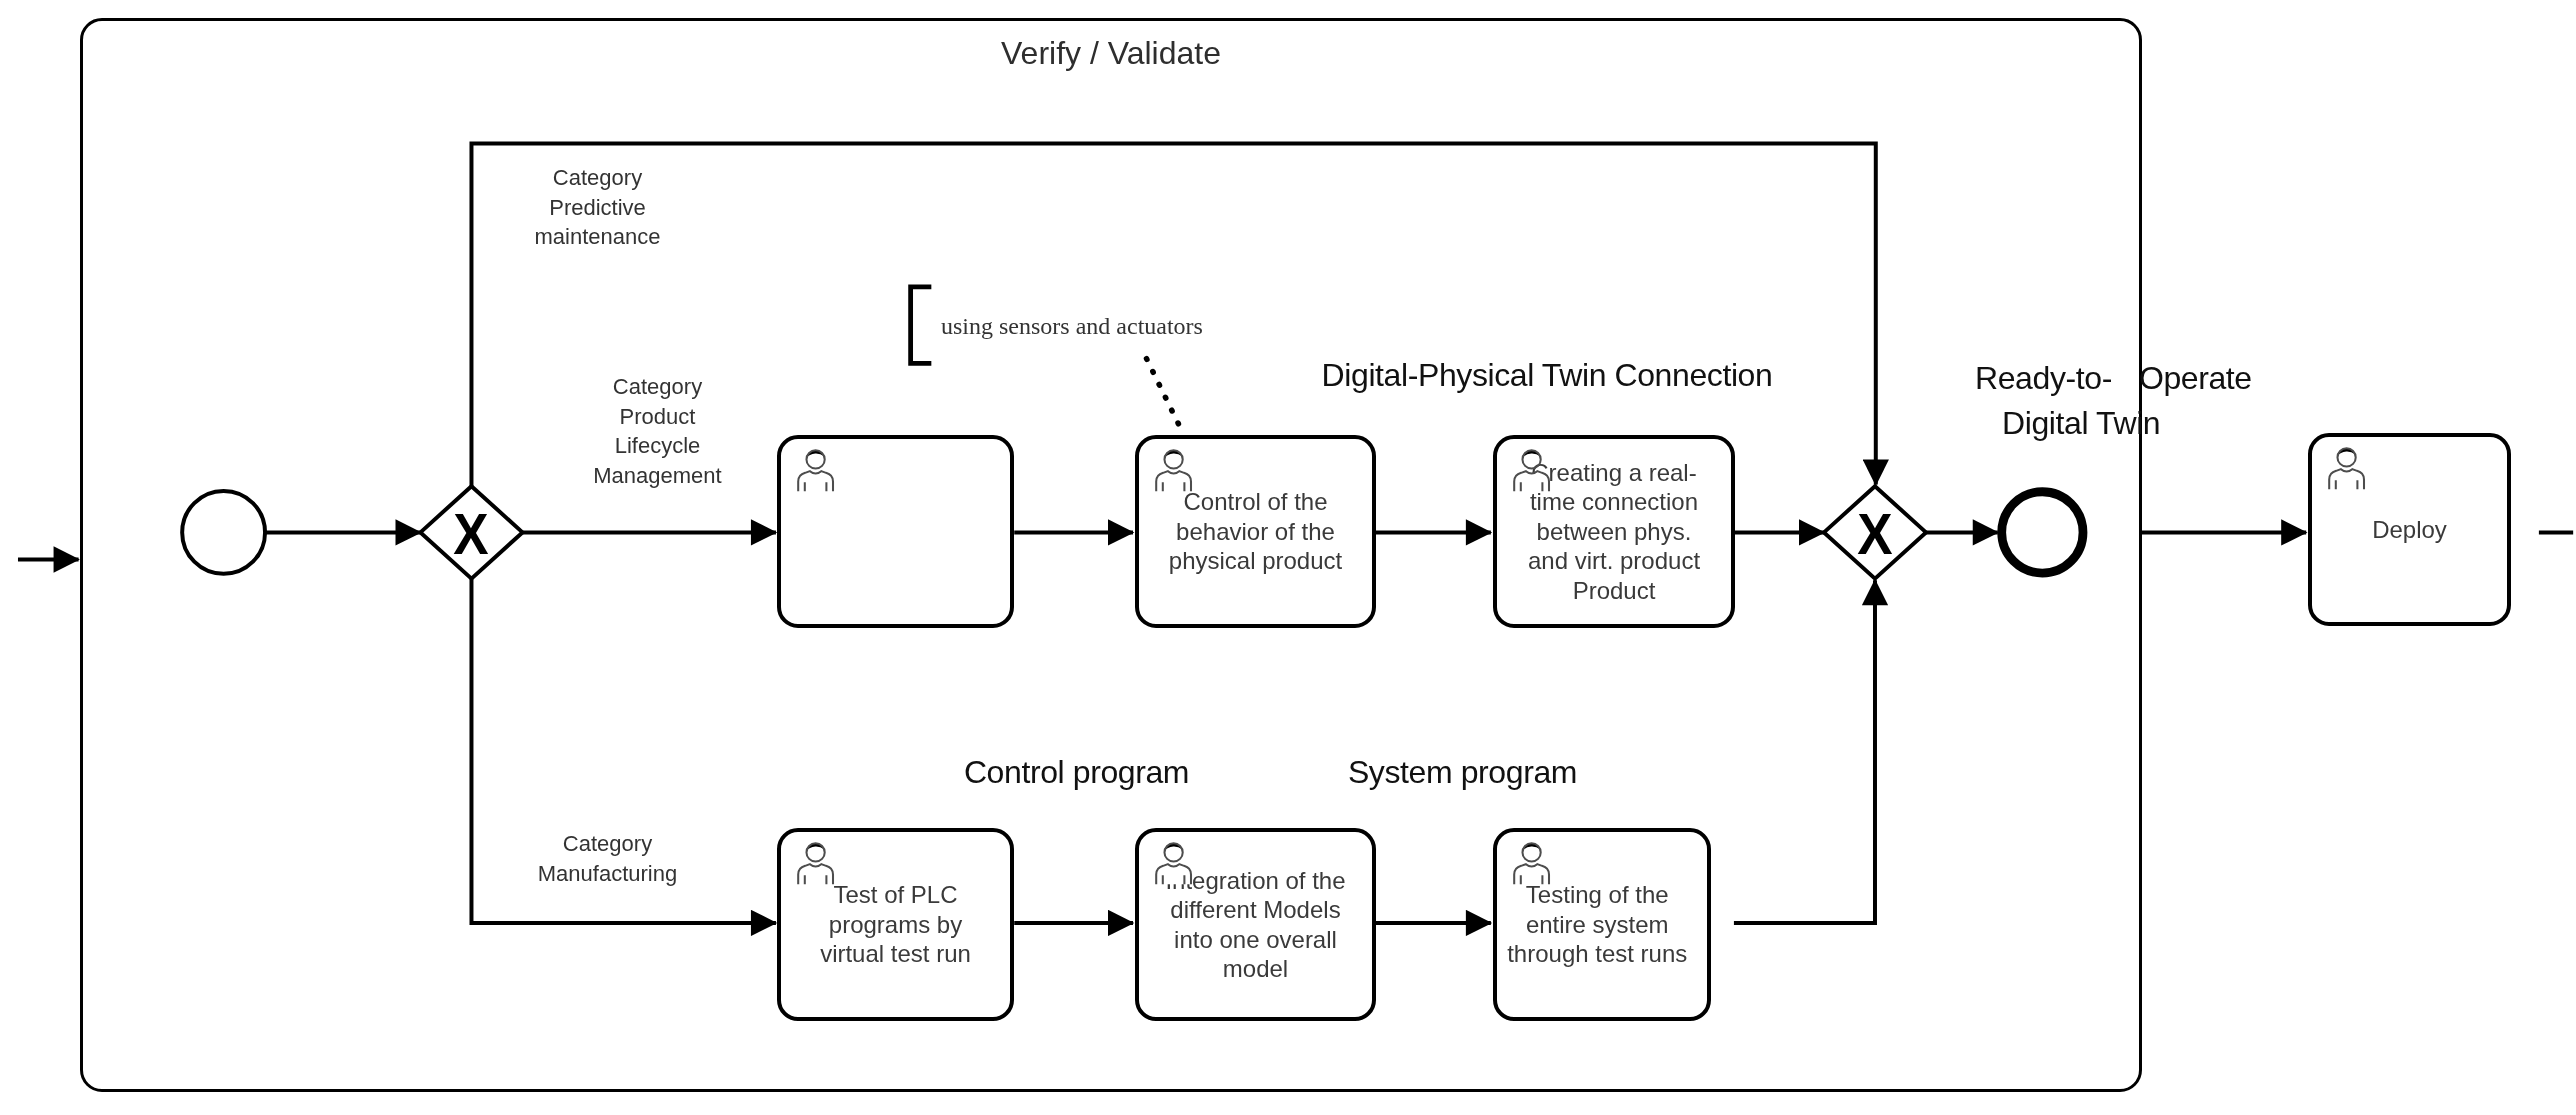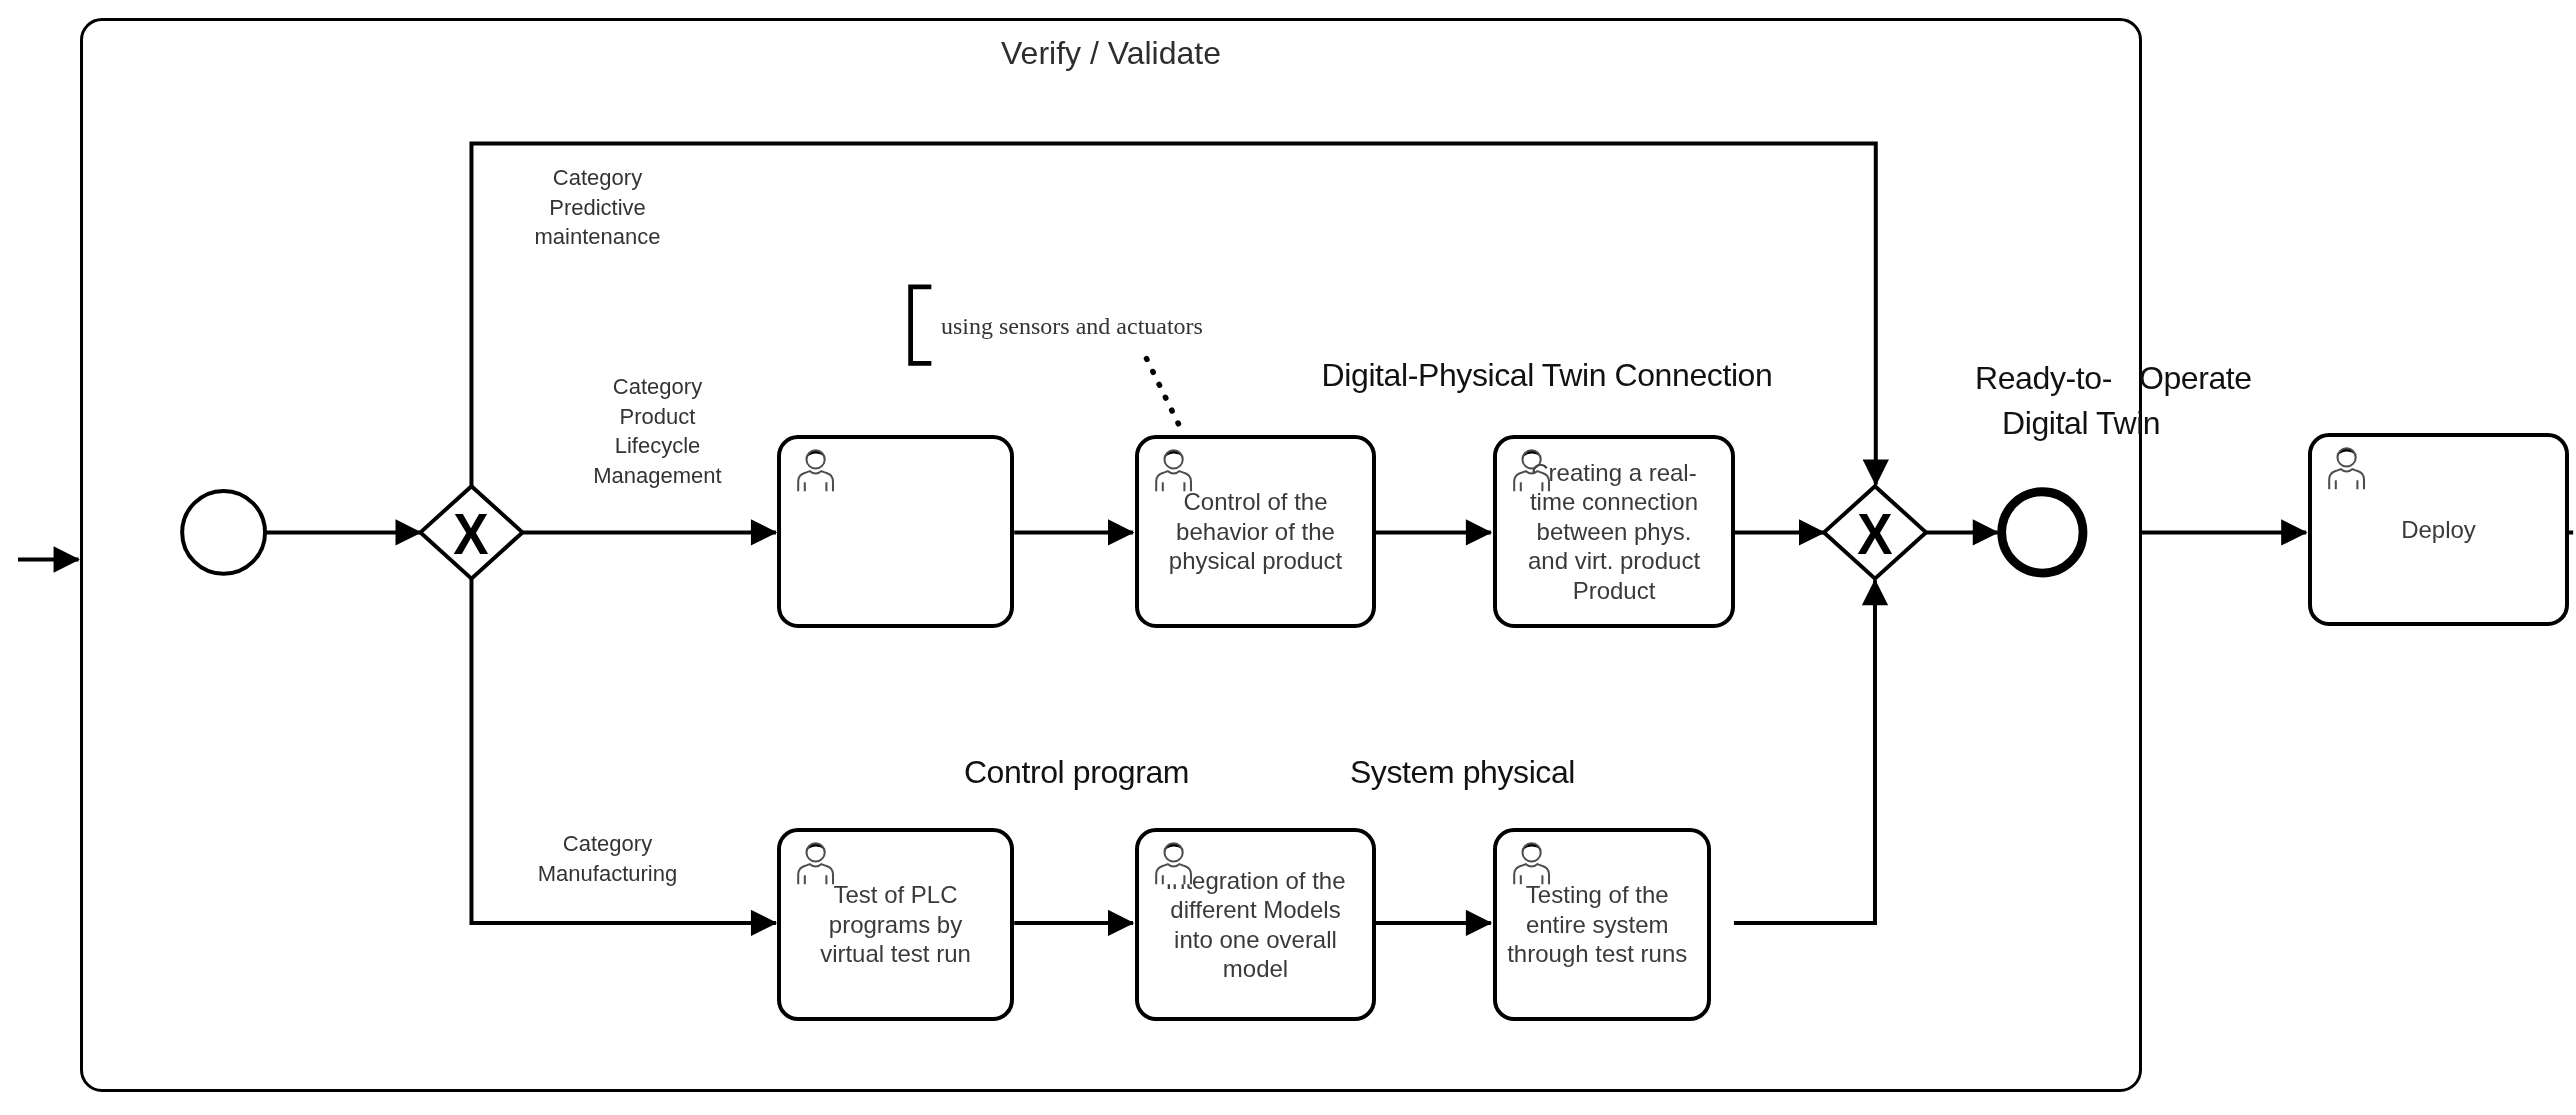--- a/index.html
+++ b/index.html
@@ -169,31 +169,31 @@
 <div class="abs task" style="left:1493px;top:828px;width:218px;height:193px;padding-left:8px;">
   <svg class="icon" viewBox="0 0 40 40">
     <path d="M12.6,11 Q13.4,4.5 20.5,4.5 Q26,4.5 27.9,9.6 Q24.4,6.8 20.3,7 Q15.3,7.3 12.6,11 Z" fill="#000"></path>
     <circle cx="20.5" cy="12" r="7.6" fill="none" stroke="#4d4d4d" stroke-width="1.7"></circle>
     <path d="M6,38.5 L6,30.5 Q6,24.8 11.8,23.2 L15.8,21.8 Q20.5,25.8 25.2,21.8 L29.2,23.2 Q35,24.8 35,30.5 L35,38.5" fill="#fff" stroke="#4d4d4d" stroke-width="1.7"></path>
     <path d="M11.5,31 L11.5,38.5 M29.5,31 L29.5,38.5" stroke="#4d4d4d" stroke-width="1.7"></path>
   </svg>
   <span>Testing of the entire system through test runs</span>
 </div>
 
-<div class="abs task" style="left:2308px;top:433px;width:261px;height:193px;">
+<div class="abs task" style="left:2308px;top:433px;width:203px;height:193px;">
   <svg class="icon" viewBox="0 0 40 40">
     <path d="M12.6,11 Q13.4,4.5 20.5,4.5 Q26,4.5 27.9,9.6 Q24.4,6.8 20.3,7 Q15.3,7.3 12.6,11 Z" fill="#000"></path>
     <circle cx="20.5" cy="12" r="7.6" fill="none" stroke="#4d4d4d" stroke-width="1.7"></circle>
     <path d="M6,38.5 L6,30.5 Q6,24.8 11.8,23.2 L15.8,21.8 Q20.5,25.8 25.2,21.8 L29.2,23.2 Q35,24.8 35,30.5 L35,38.5" fill="#fff" stroke="#4d4d4d" stroke-width="1.7"></path>
     <path d="M11.5,31 L11.5,38.5 M29.5,31 L29.5,38.5" stroke="#4d4d4d" stroke-width="1.7"></path>
   </svg>
   <span>Deploy</span>
 </div>
 
 <div class="abs overlay-label overlay-center" style="left:1268px;top:357px;width:558px;">Digital-Physical Twin Connection</div>
 <div class="abs overlay-label overlay-center" style="left:917px;top:754px;width:319px;">Control program</div>
-<div class="abs overlay-label overlay-center" style="left:1303px;top:754px;width:319px;">System physical</div>
+<div class="abs overlay-label overlay-center" style="left:1303px;top:754px;width:319px;">System program</div>
 
 <div class="abs overlay-label" id="rto-line1" style="left:1975px;top:360px;">
   <span>Ready-to-</span><span id="rto-gap"></span><span>Operate</span>
 </div>
 <div class="abs overlay-label" style="left:1975px;top:405px;margin-left:27px;">Digital Twin</div>
 
 
 </body></html>

